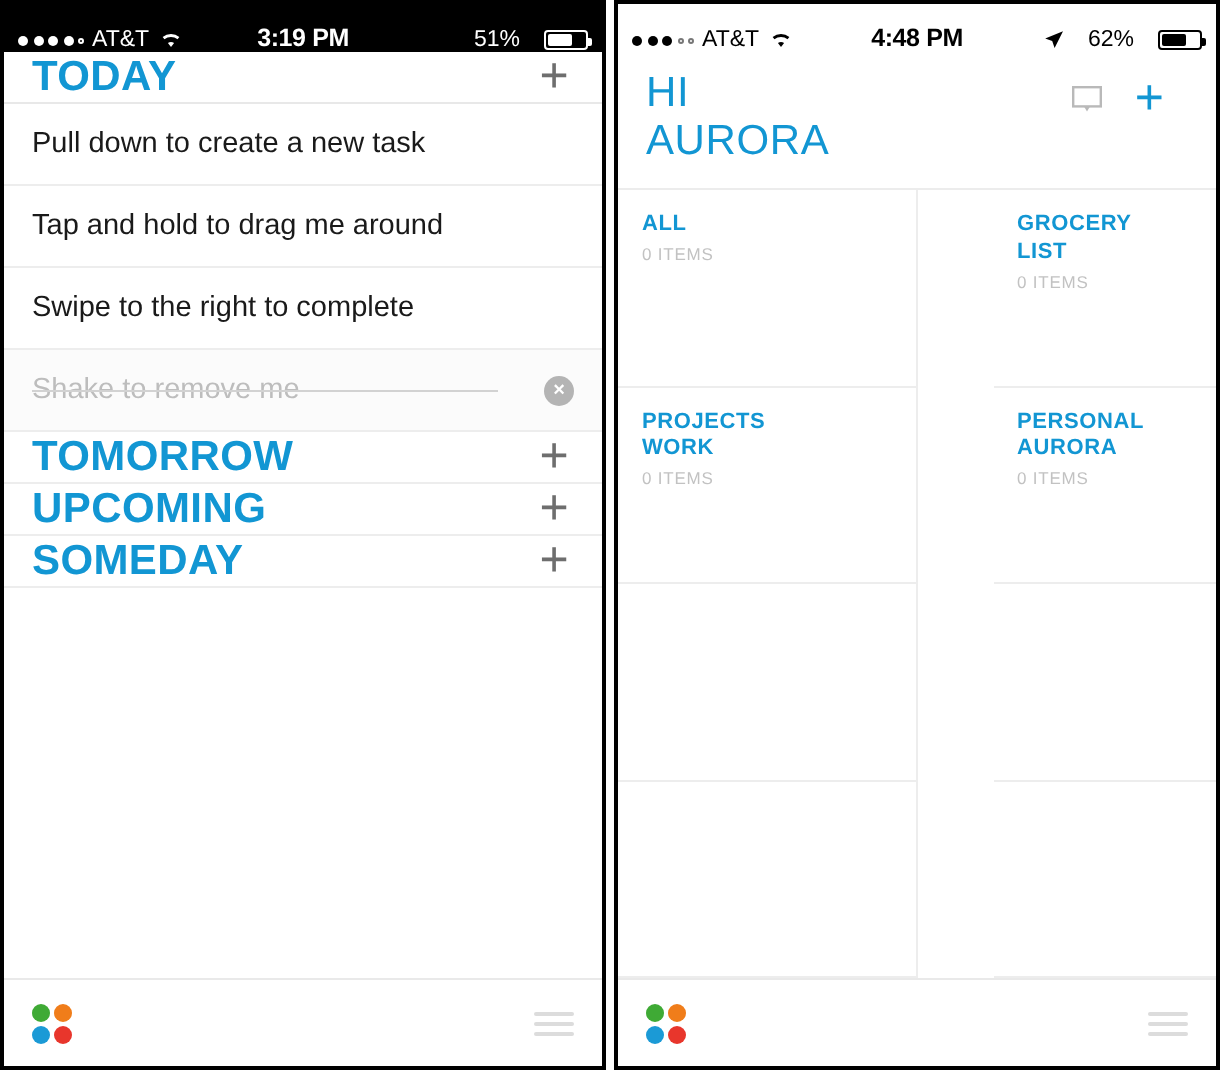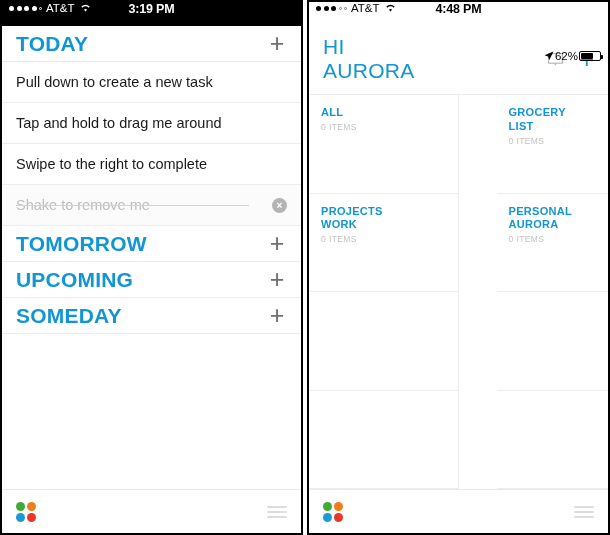--- a/index.html
+++ b/index.html
@@ -25,21 +25,21 @@
     display: flex;
     flex-direction: column;
     overflow: hidden;
   }
 
   
   .statusbar {
     height: 24px;
     flex: 0 0 24px;
     display: flex;
-    align-items: flex-start;
+    align-items: flex-end;
     font-size: 12px;
     padding: 0 7px;
     position: relative;
   }
   .statusbar.dark { background: #000000; color: #ffffff; }
   .statusbar.light { background: #ffffff; color: #000000; }
   .sb-left { display: flex; align-items: center; gap: 4px; }
   .dots { display: flex; align-items: center; gap: 2.5px; }
   .dot-sig {
     width: 5px; height: 5px; border-radius: 50%;
@@ -49,21 +49,21 @@
   .statusbar.light .dot-sig { background: #000000; }
   .statusbar.light .dot-sig.hollow { background: transparent; border: 1px solid #777; width:3px;height:3px; }
   .carrier { font-size: 11.5px; letter-spacing: 0; }
   .wifi { width: 12px; height: 10px; position: relative; display:inline-block; }
   .wifi svg { display:block; }
   .sb-center {
     position: absolute; left: 0; right: 0; text-align: center;
     font-size: 12.5px; font-weight: bold; letter-spacing: -0.2px;
   }
   .sb-right {
-    margin-left: auto; display: flex; align-items: center; gap: 1px;
+    margin-left: auto; display: flex; align-items: center; gap: 12px;
     font-size: 11.5px; position: relative; z-index: 2; margin-top: 48px;
   }
   .battery {
     width: 22px; height: 10px; border-radius: 2px; position: relative;
     display: inline-block;
   }
   .statusbar.dark .battery { border: 1px solid #ffffff; }
   .statusbar.light .battery { border: 1px solid #000000; }
   .battery::after {
     content: ""; position: absolute; right: -3px; top: 3px;
@@ -75,21 +75,21 @@
     position: absolute; left: 1px; top: 1px; bottom: 1px;
     border-radius: 1px;
   }
   .statusbar.dark .battery .fill { background: #ffffff; width: 60%; }
   .statusbar.light .battery .fill { background: #000000; width: 62%; }
   .loc-arrow { width: 10px; height: 10px; }
 
   
   .tasklist { flex: 1 1 auto; display: flex; flex-direction: column; }
   .section-header {
-    height: 36px;
+    height: 26px;
     display: flex;
     align-items: center;
     padding: 0 14px;
     border-bottom: 1px solid #e8e8e8;
   }
   .section-title {
     color: #1296d3;
     font-weight: bold;
     font-size: 21px;
     letter-spacing: 0.2px;
@@ -162,23 +162,23 @@
   .hamburger {
     margin-left: auto;
     width: 20px; cursor: pointer;
     display: flex; flex-direction: column; gap: 3px;
   }
   .hamburger i { display: block; height: 2px; background: #dcdcdc; border-radius: 1px; }
 
   
   .greeting-bar {
     flex: 0 0 auto;
-    padding: 9px 14px 12px 14px;
-    display: flex;
-    align-items: center;
+    padding: 9px 26px 12px 14px;
+    display: flex;
+    align-items: flex-start;
     border-bottom: 1px solid #ececec;
     min-height: 62px;
   }
   .greeting {
     color: #1296d3;
     font-size: 21px;
     font-weight: normal;
     line-height: 1.12;
     letter-spacing: 0.3px;
   }

